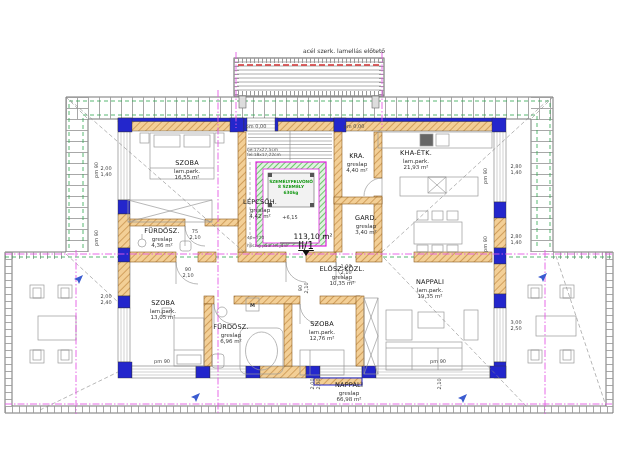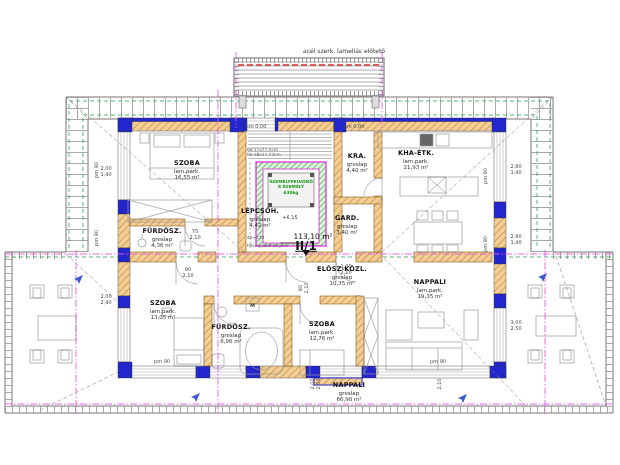--- a/index.html
+++ b/index.html
@@ -1,30 +1,30 @@
 <!DOCTYPE html>
 <html><head>
 <meta charset="utf-8">
 <style>
   html,body{margin:0;padding:0;background:#fff;}
   .stage{position:relative;width:620px;height:465px;background:#fff;overflow:hidden;
          font-family:"DejaVu Sans",sans-serif;color:#222;}
   .stage svg{position:absolute;left:0;top:0;}
   .lbl{position:absolute;transform:translate(-50%,-50%);text-align:center;line-height:1.2;pointer-events:none;}
-  .room-name{font-size:6.5px;font-weight:bold;color:#111;letter-spacing:.2px;}
+  .room-name{font-size:6.5px;font-weight:normal;color:#111;letter-spacing:.2px;}
   .room-sub{font-size:5.5px;color:#333;}
   .dim{position:absolute;font-size:5px;color:#444;white-space:pre-line;text-align:center;
        transform:translate(-50%,-50%);line-height:1.15;pointer-events:none;}
   .dim.v{transform:translate(-50%,-50%) rotate(-90deg);}
   .note{position:absolute;font-size:4.3px;color:#555;white-space:pre-line;line-height:1.25;
         transform:translate(0,-50%);pointer-events:none;}
   .canopy-label{font-size:6px;color:#333;white-space:nowrap;}
   .elev{color:#189a18;font-weight:bold;font-size:4.3px;line-height:1.25;}
   .total{font-size:7.5px;font-weight:normal;color:#111;white-space:nowrap;}
-  .unitno{font-size:12px;font-weight:bold;color:#111;text-decoration:underline;}
+  .unitno{font-size:10px;font-weight:normal;color:#111;text-decoration:underline;}
   .levelmark{font-size:5px;color:#333;}
   .tri{width:0;height:0;border-left:4px solid transparent;border-right:4px solid transparent;
        border-top:6px solid #111;position:absolute;transform:translate(-50%,0);}
   .mbox{position:absolute;font-size:5px;font-weight:bold;color:#333;transform:translate(-50%,-50%);}
 </style>
 </head>
 <body>
 
 <div class="stage">
 
@@ -361,31 +361,31 @@
 <div class="lbl" style="left:187px;top:170px">
   <div class="room-name">SZOBA</div>
   <div class="room-sub">lam.park.</div>
   <div class="room-sub">16,55 m²</div>
 </div>
 <div class="lbl" style="left:162px;top:238px">
   <div class="room-name">FÜRDŐSZ.</div>
   <div class="room-sub">greslap</div>
   <div class="room-sub">4,36 m²</div>
 </div>
-<div class="lbl" style="left:260px;top:218px">
+<div class="lbl" style="left:260px;top:209px">
   <div class="room-name">LÉPCSŐH.</div>
   <div class="room-sub">gréslap</div>
   <div class="room-sub">4,42 m²</div>
 </div>
 <div class="lbl" style="left:357px;top:163px">
   <div class="room-name">KRA.</div>
   <div class="room-sub">greslap</div>
   <div class="room-sub">4,40 m²</div>
 </div>
-<div class="lbl" style="left:347px;top:225px">
+<div class="lbl" style="left:366px;top:225px">
   <div class="room-name">GARD.</div>
   <div class="room-sub">greslap</div>
   <div class="room-sub">3,40 m²</div>
 </div>
 <div class="lbl" style="left:416px;top:160px">
   <div class="room-name">KHA-ÉTK.</div>
   <div class="room-sub">lam.park.</div>
   <div class="room-sub">21,93 m²</div>
 </div>
 <div class="lbl" style="left:163px;top:310px">

